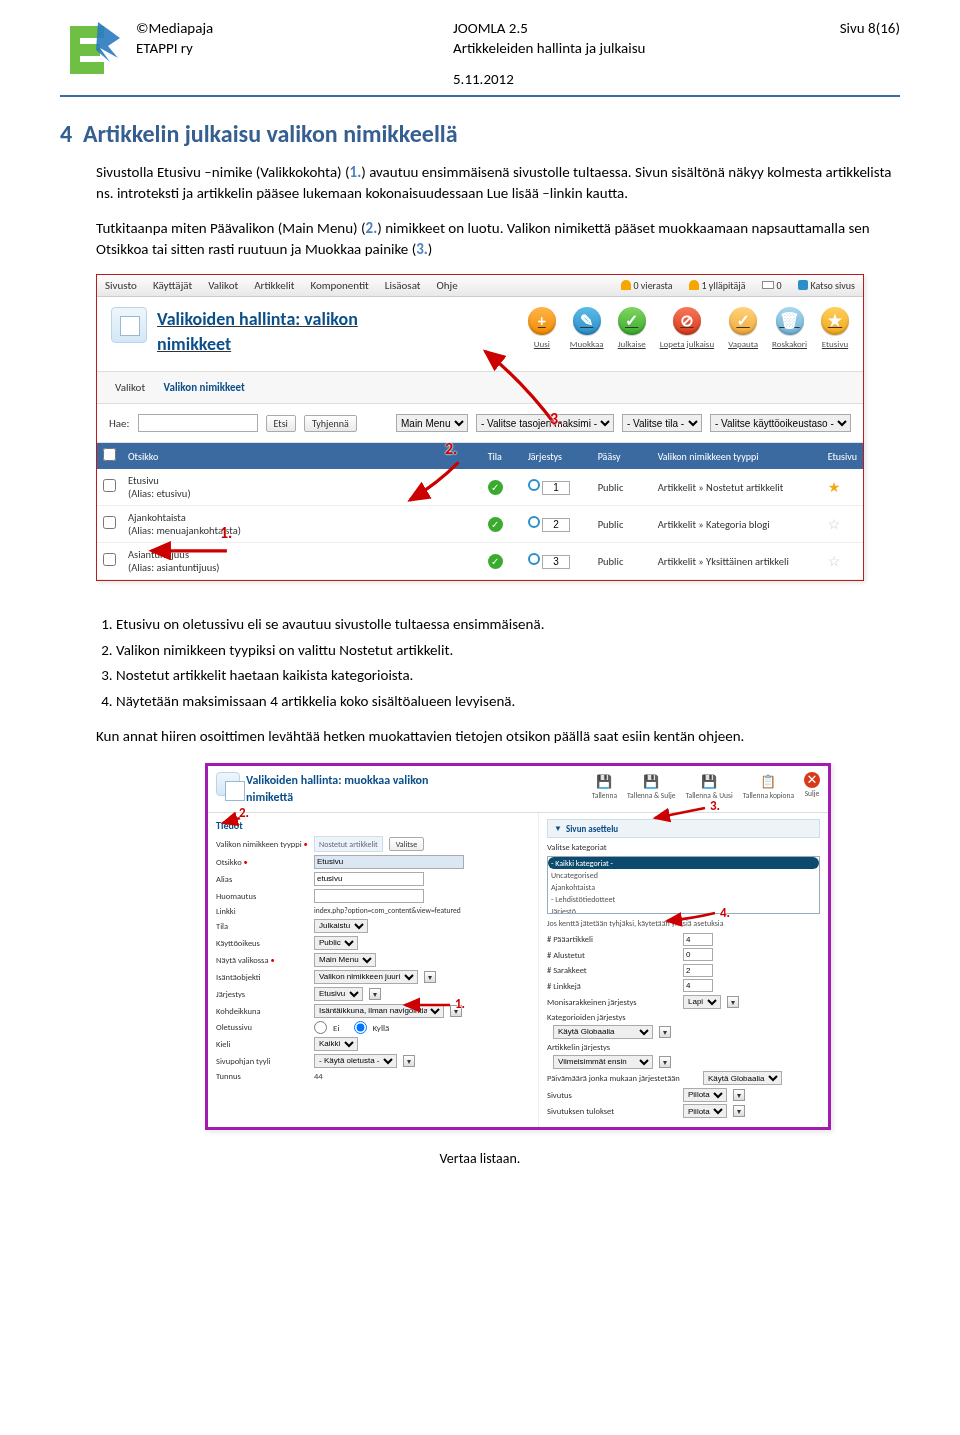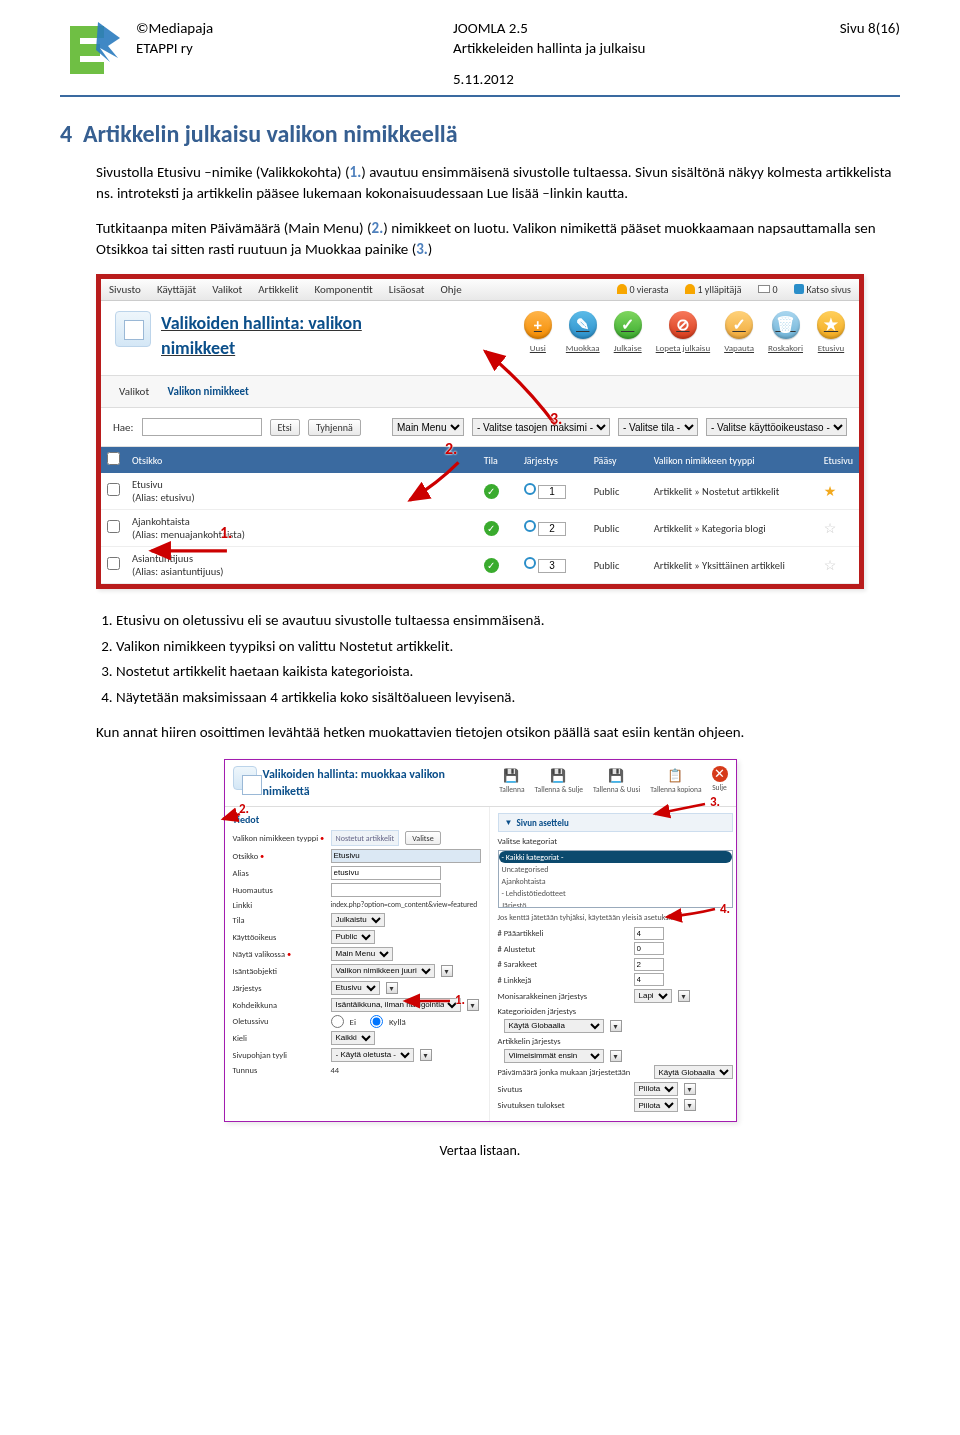--- a/index.html
+++ b/index.html
@@ -39,22 +39,22 @@
   }
   .body-text {
     margin: 0 0 14px 36px;
     font-size: 15px;
     line-height: 1.4;
   }
   .body-text .ref { color: #4f81bd; font-weight: bold; }
 
   
   .shot {
-    margin: 10px 36px 20px 36px;
-    border: 5px solid #b91c1c;
+    margin: 10px 36px 32px 36px;
+    border: 1px solid #b91c1c;
     background: #fff;
     font-size: 11px;
     color: #333;
     box-shadow: 2px 2px 4px rgba(0,0,0,.1);
   }
   .shot1 .toolbar {
     background: linear-gradient(#fdfdfd,#e8e8e8);
     border-bottom: 1px solid #ccc;
     padding: 4px 8px;
     display: flex;
@@ -124,23 +124,23 @@
   .shot1-wrap, .shot2-wrap { position:relative; }
 
   
   .overlay-svg { position:absolute; inset:0; pointer-events:none; }
 
   .numbered-list { margin:14px 36px; font-size:15px; line-height:1.5;}
   .numbered-list li { margin-left:20px; margin-bottom:3px; }
 
   
   .shot2 {
-    width: 513px;
+    width: 626px;
     margin: 16px auto 20px auto;
-    border:1px solid #a21caf;
+    border:3px solid #a21caf;
     font-size:9px;
     color:#333;
     background:#fff;
     box-shadow: 2px 2px 5px rgba(0,0,0,.1);
   }
   .shot2 .titlebar2 { display:flex; padding:6px 8px; align-items:flex-start;}
   .shot2 .title-text2 { color:#0b4f8a; font-weight:bold; font-size:12px; line-height:1.4; margin-left:6px;}
   .shot2 .actions2 { margin-left:auto; display:flex; gap:10px;}
   .shot2 .actbtn2 { text-align:center; font-size:7.5px; color:#555;}
   .shot2 .actbtn2 .glyph { width:18px;height:18px;margin:0 auto 1px; display:flex;align-items:center;justify-content:center;font-size:13px;}
@@ -204,21 +204,21 @@
 </div>
 
 <h1 class="section-heading">
   <span>4</span>&nbsp;&nbsp;<span>Artikkelin julkaisu valikon nimikkeellä</span>
 </h1>
 
 <p class="body-text">
   <span>Sivustolla Etusivu –nimike (Valikkokohta) (</span><span class="ref">1.</span><span>) avautuu ensimmäisenä sivustolle tultaessa. Sivun sisältönä näkyy kolmesta artikkelista ns. introteksti ja artikkelin pääsee lukemaan kokonaisuudessaan Lue lisää –linkin kautta.</span>
 </p>
 <p class="body-text">
-  <span>Tutkitaanpa miten Päivämäärä (Main Menu) (</span><span class="ref">2.</span><span>) nimikkeet on luotu. Valikon nimikettä pääset muokkaamaan napsauttamalla sen Otsikkoa tai sitten rasti ruutuun ja Muokkaa painike (</span><span class="ref">3.</span><span>)</span>
+  <span>Tutkitaanpa miten Päävalikon (Main Menu) (</span><span class="ref">2.</span><span>) nimikkeet on luotu. Valikon nimikettä pääset muokkaamaan napsauttamalla sen Otsikkoa tai sitten rasti ruutuun ja Muokkaa painike (</span><span class="ref">3.</span><span>)</span>
 </p>
 
 <div class="shot1-wrap">
 <div class="shot shot1">
   <div class="toolbar">
     <span>Sivusto</span>
     <span>Käyttäjät</span>
     <span>Valikot</span>
     <span>Artikkelit</span>
     <span>Komponentit</span>

